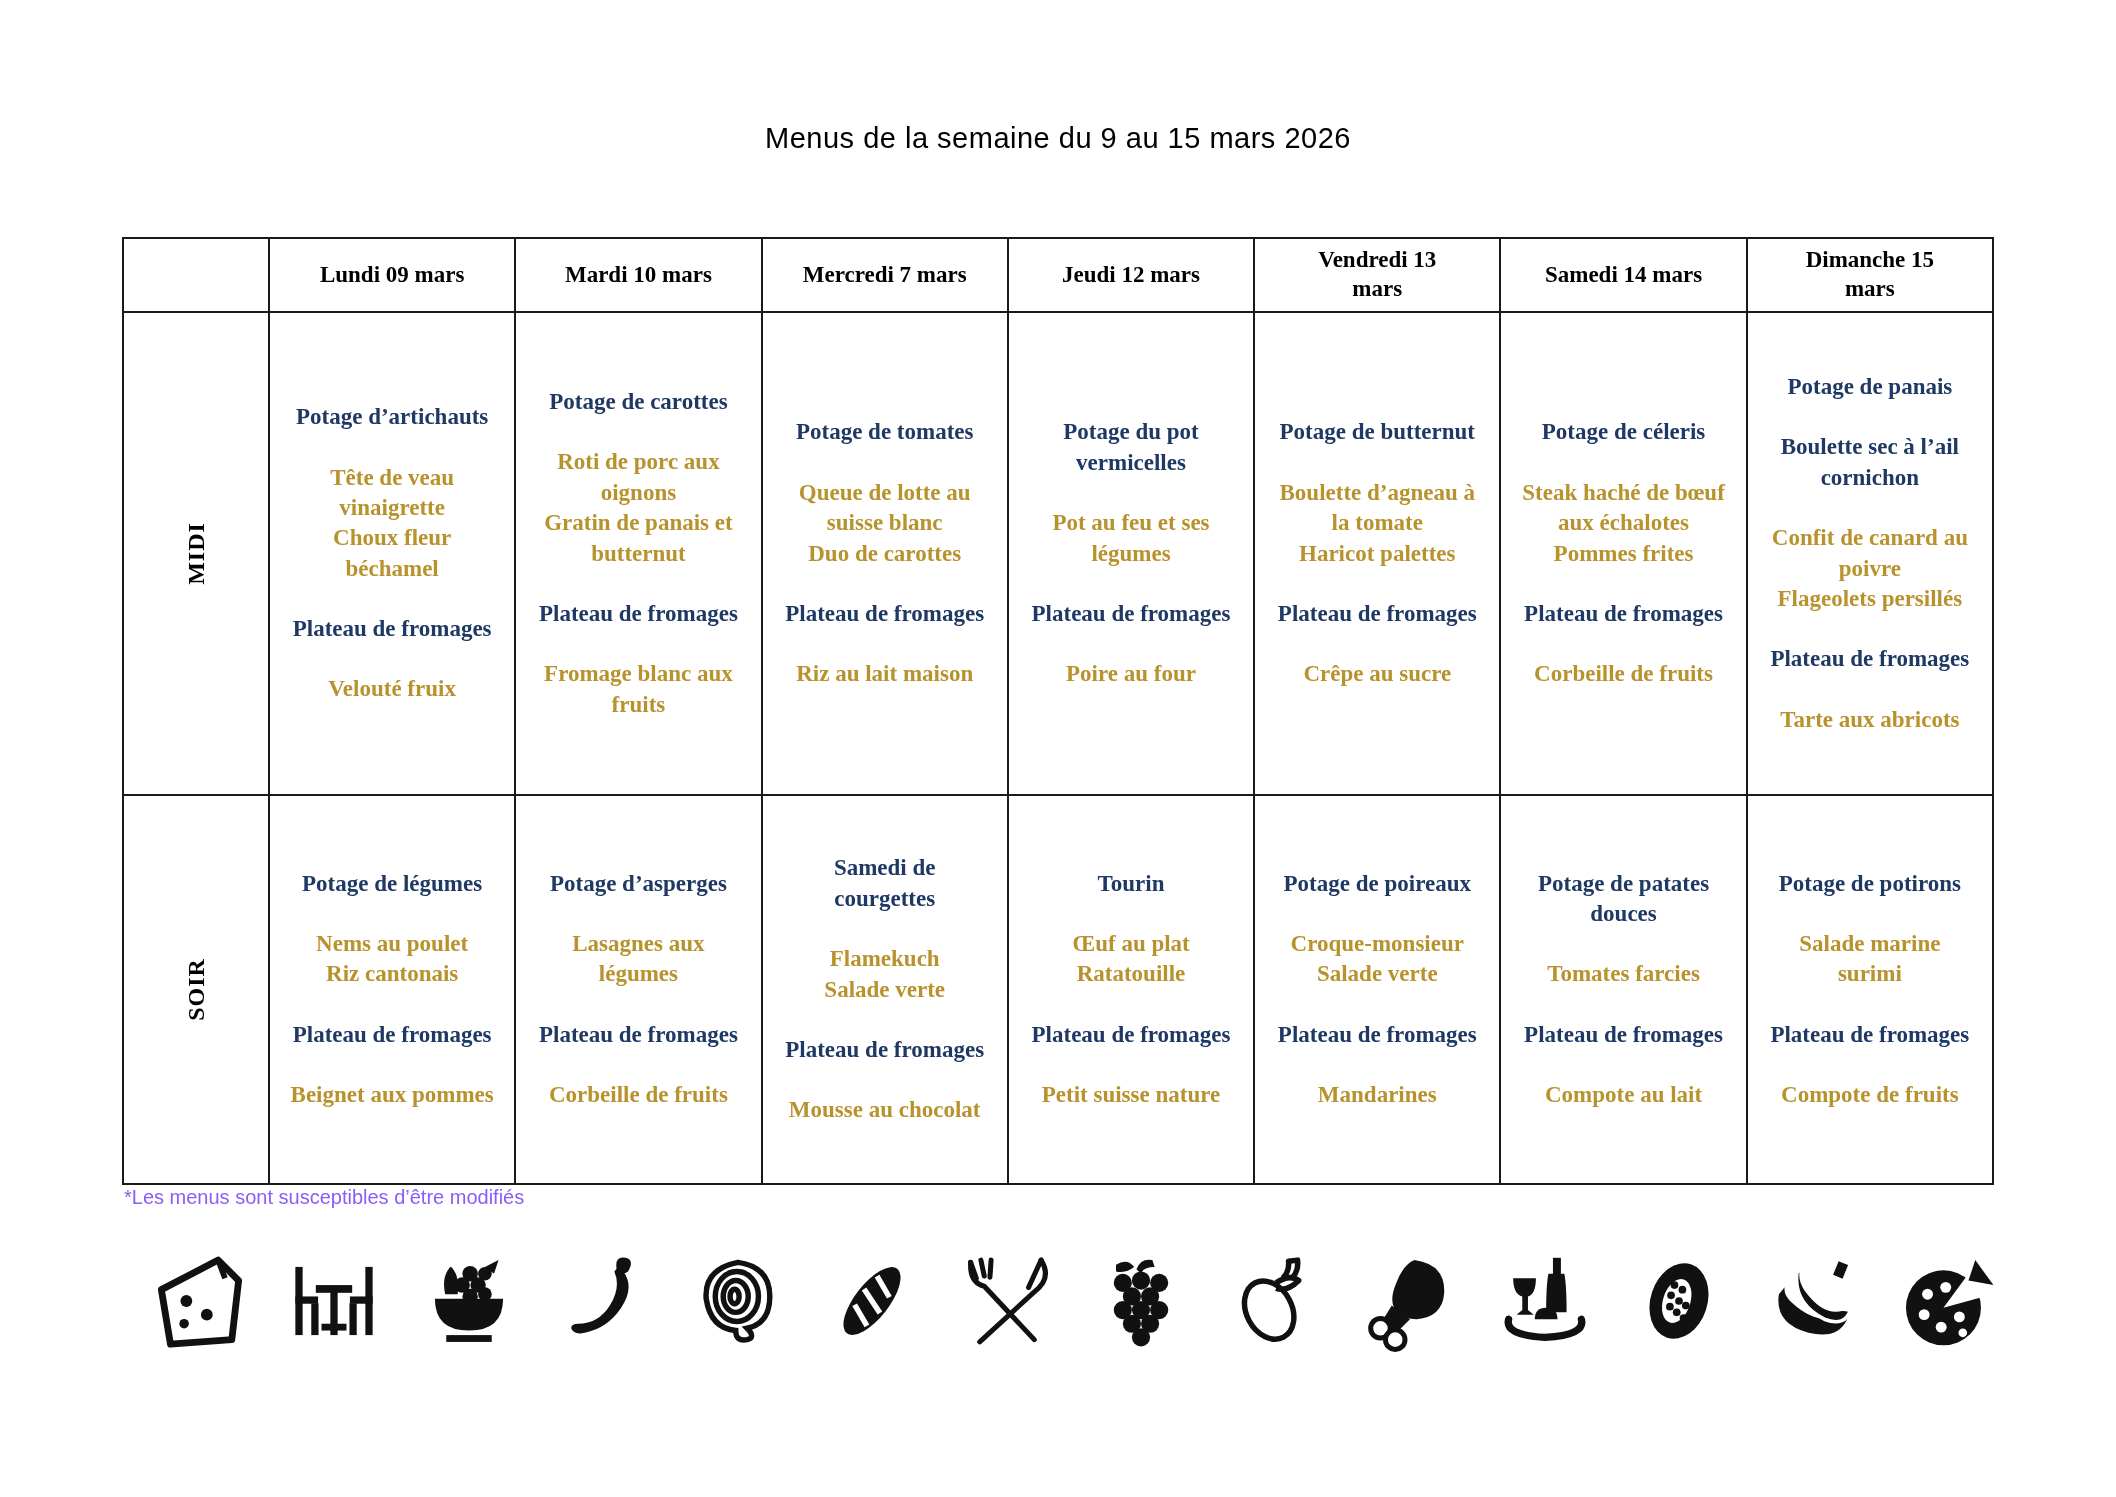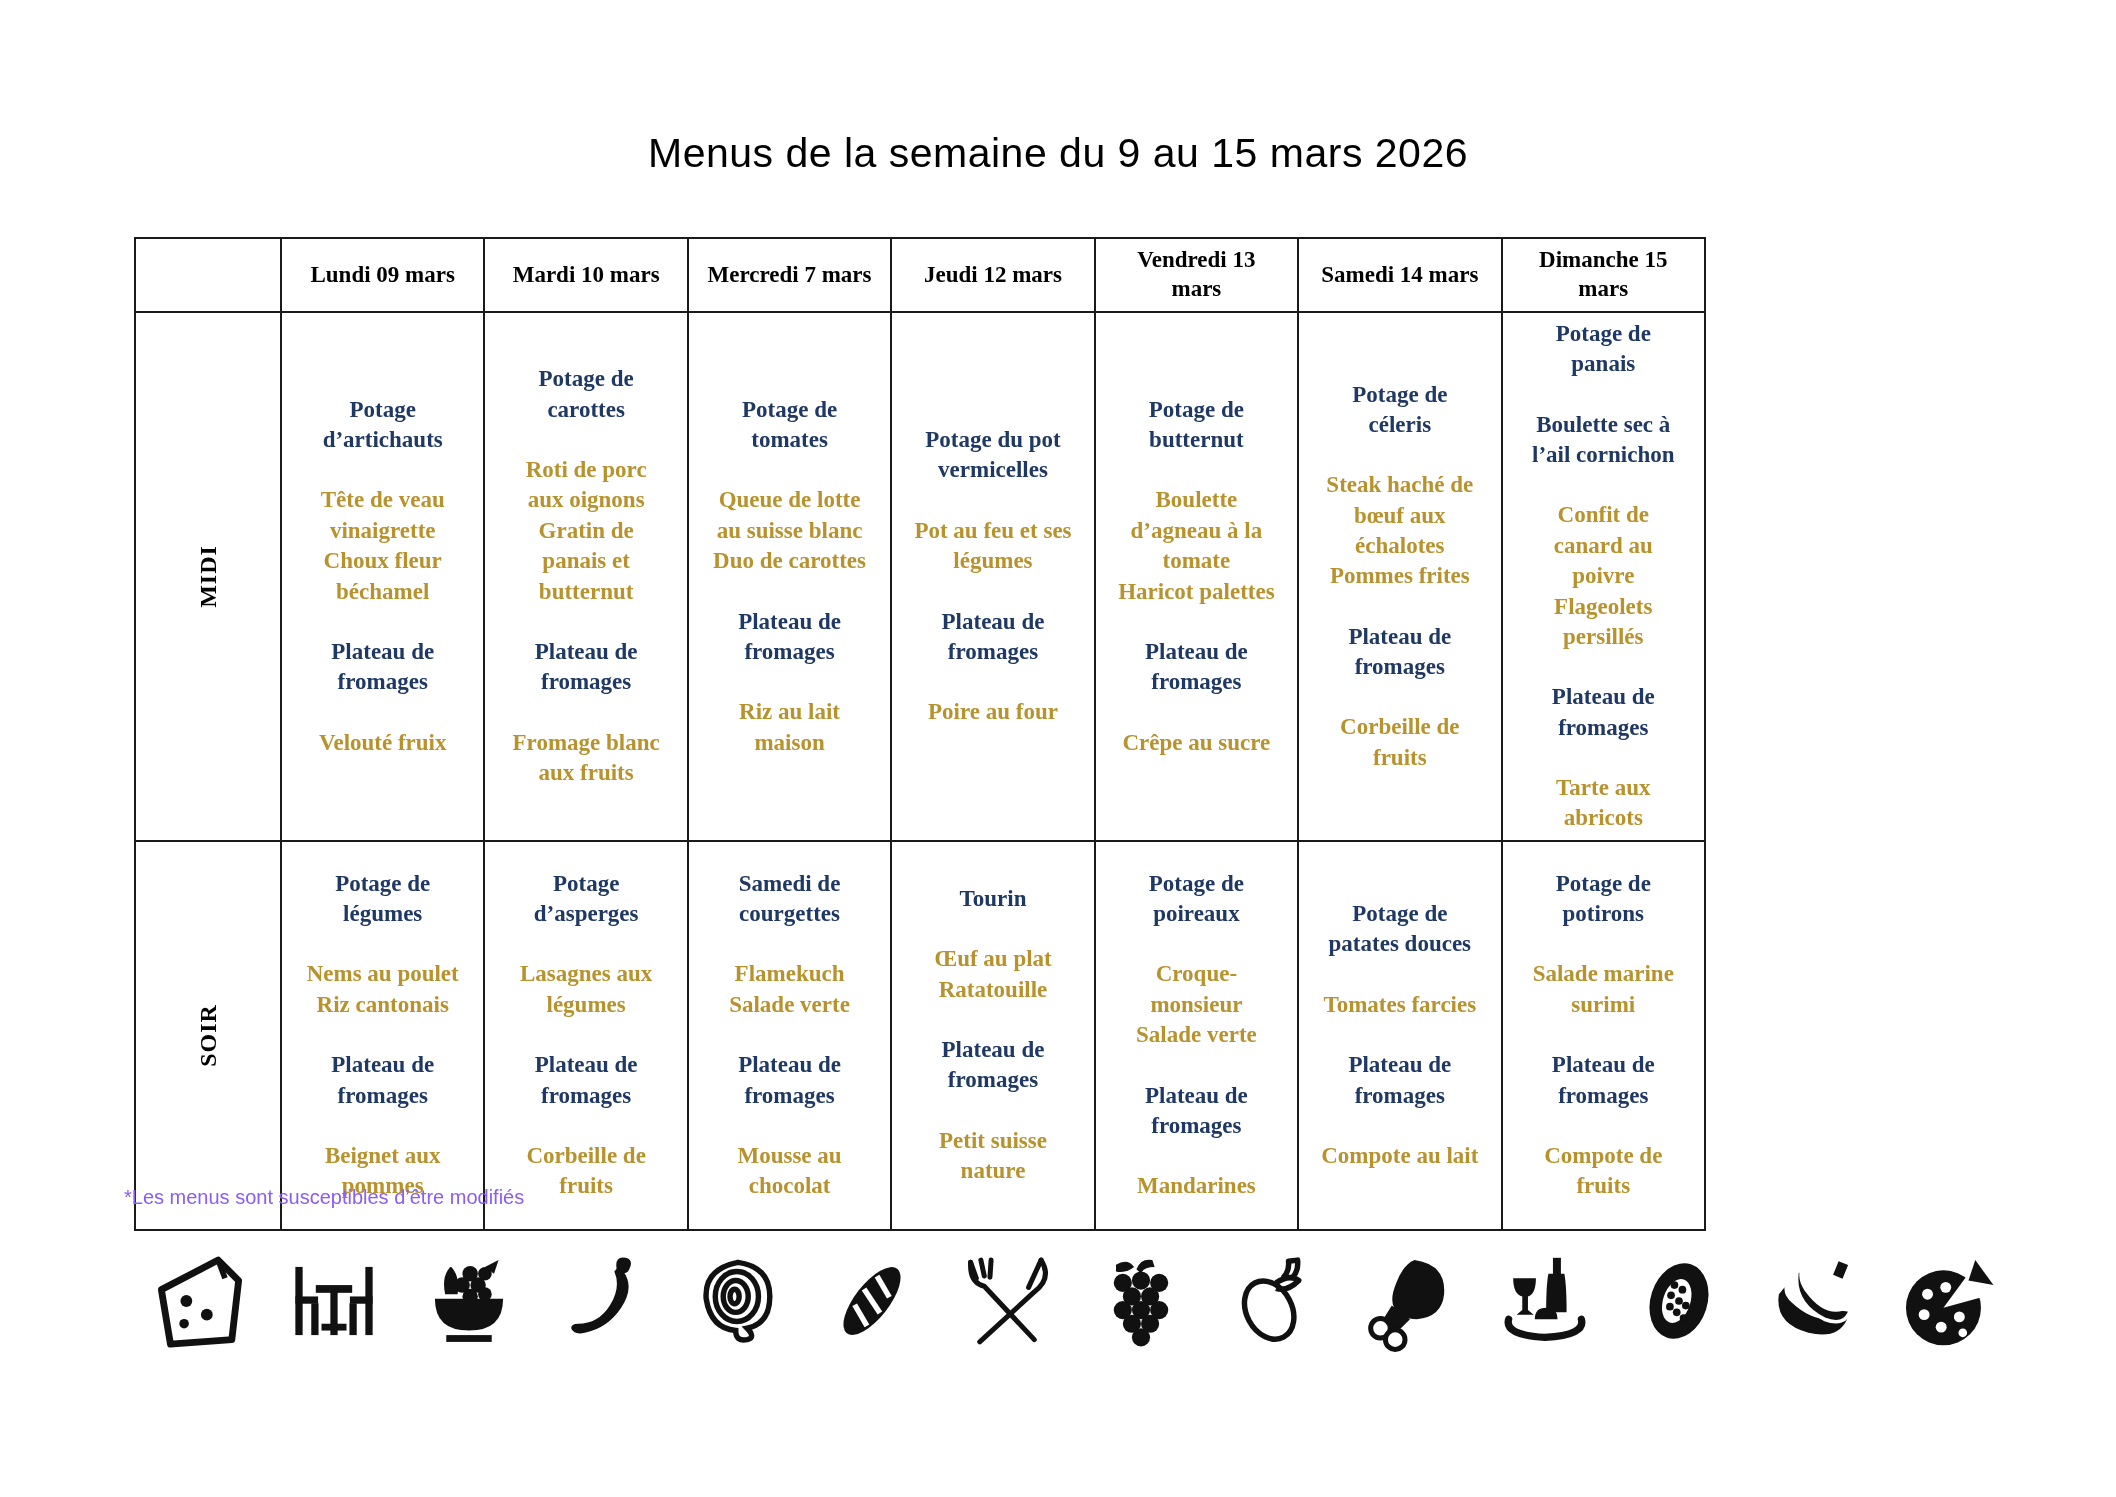--- a/index.html
+++ b/index.html
@@ -2,25 +2,25 @@
 <html lang="fr"><head>
 <meta charset="utf-8">
 <style>
   html,body{margin:0;padding:0;}
   body{
     width:2116px;height:1497px;background:#ffffff;position:relative;
     font-family:"Liberation Serif", serif;color:#000;
   }
   .page-title{
     position:absolute;top:103px;left:0;width:100%;text-align:center;
-    font-family:"Liberation Sans", sans-serif;font-size:41px;font-weight:400;
+    font-family:"Liberation Sans", sans-serif;font-size:29px;font-weight:400;
     letter-spacing:0.5px;
   }
   table.menu-table{
-    position:absolute;left:134px;top:237px;width:1572px;
+    position:absolute;left:122px;top:237px;width:1872px;
     border-collapse:collapse;table-layout:fixed;border-radius:12px;
   }
   .menu-table td,.menu-table th{border:2px solid #1a1a1a;}
   col.label-col{width:146px;}
   tr.header-row{height:74px;}
   tr.row-midi{height:483px;}
   tr.row-soir{height:389px;}
   th.day-header{
     font-size:23px;font-weight:bold;text-align:center;vertical-align:middle;
     padding:2px 6px;white-space:pre-line;line-height:1.25;color:#000;

